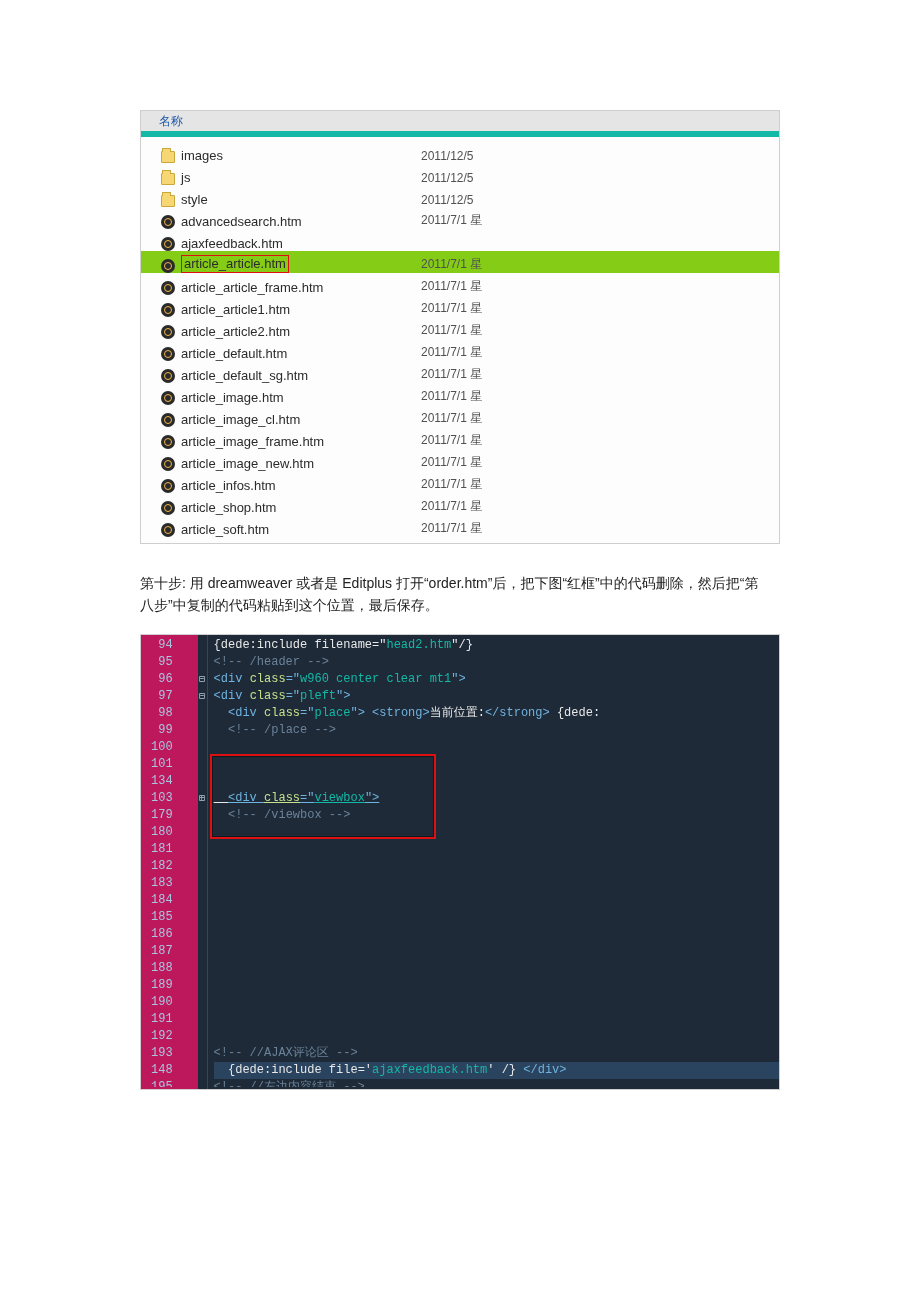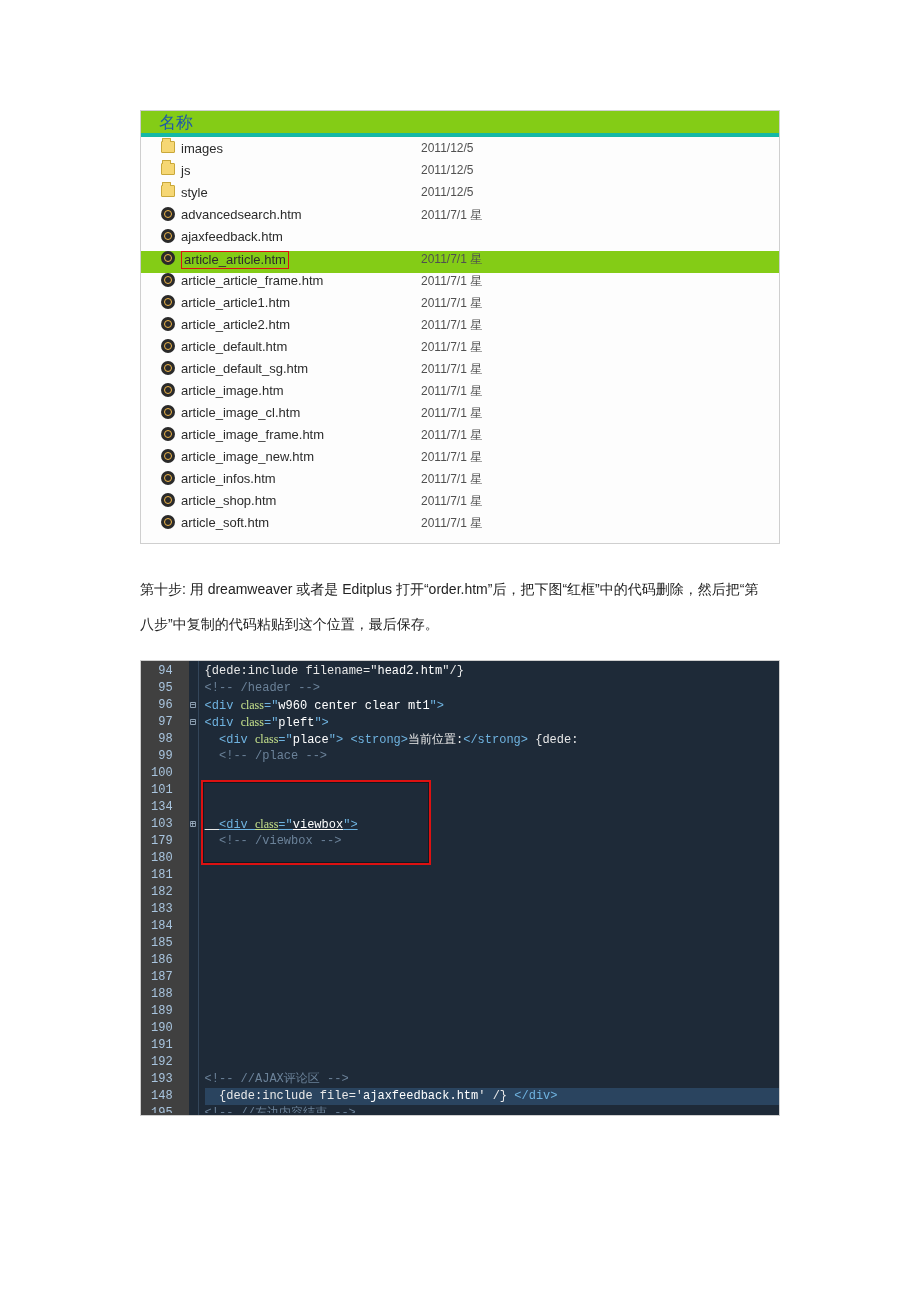--- a/index.html
+++ b/index.html
@@ -16,33 +16,33 @@
 
   
   .file-panel {
     border: 1px solid #cfcfcf;
     background: #fdfdfd;
     font-size: 13px;
     color: #2b2b2b;
   }
   .file-header {
     display: flex;
-    border-bottom: 4px solid #14b8a6;
-    background: #84cc16;
+    border-bottom: 6px solid #14b8a6;
+    background: #e5e5e5;
     height: 26px;
     align-items: center;
     color: #2059a8;
-    font-size: 17px;
+    font-size: 12px;
   }
   .col-name { width: 280px; padding-left: 18px; }
   .col-date { flex: 1; padding-left: 4px; }
   .file-rows { padding: 4px 0 6px 0; }
   .file-row {
     display: flex;
-    align-items: flex-start;
+    align-items: flex-end;
     height: 22px;
     padding-left: 18px;
   }
   .file-row.selected {
     background: #84cc16;
   }
   .file-row .icon-cell {
     width: 18px;
     display: flex;
     align-items: center;
@@ -93,43 +93,43 @@
     width: 8px; height: 8px;
     border-radius: 50%;
     border: 1.5px solid #f0b64a;
     box-sizing: border-box;
   }
 
   
   .para {
     margin: 28px 10px 14px 0;
     font-size: 14px;
-    line-height: 35px;
+    line-height: 22px;
     color: #222;
   }
   .para .red { color: #c00; }
 
   
   .editor {
     border: 1px solid #cfcfcf;
     background: #1e2a38;
     font-family: Consolas, "Courier New", monospace;
     font-size: 12px;
     display: flex;
     color: #cfd8e3;
     line-height: 17px;
     margin-top: 18px;
     position: relative;
     overflow: hidden;
   }
   .gutter {
-    background: #404040;
+    background: #be185d;
     color: #a9c5df;
     text-align: right;
-    padding: 2px 16px 2px 10px;
+    padding: 2px 25px 2px 10px;
     user-select: none;
     min-width: 34px;
   }
   .fold-col {
     width: 10px;
     background: #1e2a38;
     border-right: 1px solid #34465a;
     padding-top: 2px;
   }
   .fold-col span {
@@ -141,22 +141,22 @@
   }
   .code-body {
     flex: 1;
     padding: 2px 0 2px 6px;
     position: relative;
     white-space: pre;
     overflow: hidden;
   }
   .code-line { height: 17px; }
   .tok-tag   { color: #6fb3e0; }
-  .tok-attr  { color: #c6e28c; font-family: Liberation Serif, serif; }
-  .tok-str   { color: #ffffff; }
+  .tok-attr  { color: #c6e28c; }
+  .tok-str   { color: #14b8a6; }
   .tok-comm  { color: #6b8299; }
   .tok-plain { color: #e8e8e8; }
   .highlight-row {
     background: #2a445f;
   }
   .code-red-frame {
     position: absolute;
     border: 2px solid #d11;
     pointer-events: none;
     box-shadow: 0 0 0 1px rgba(0,0,0,.4) inset;

